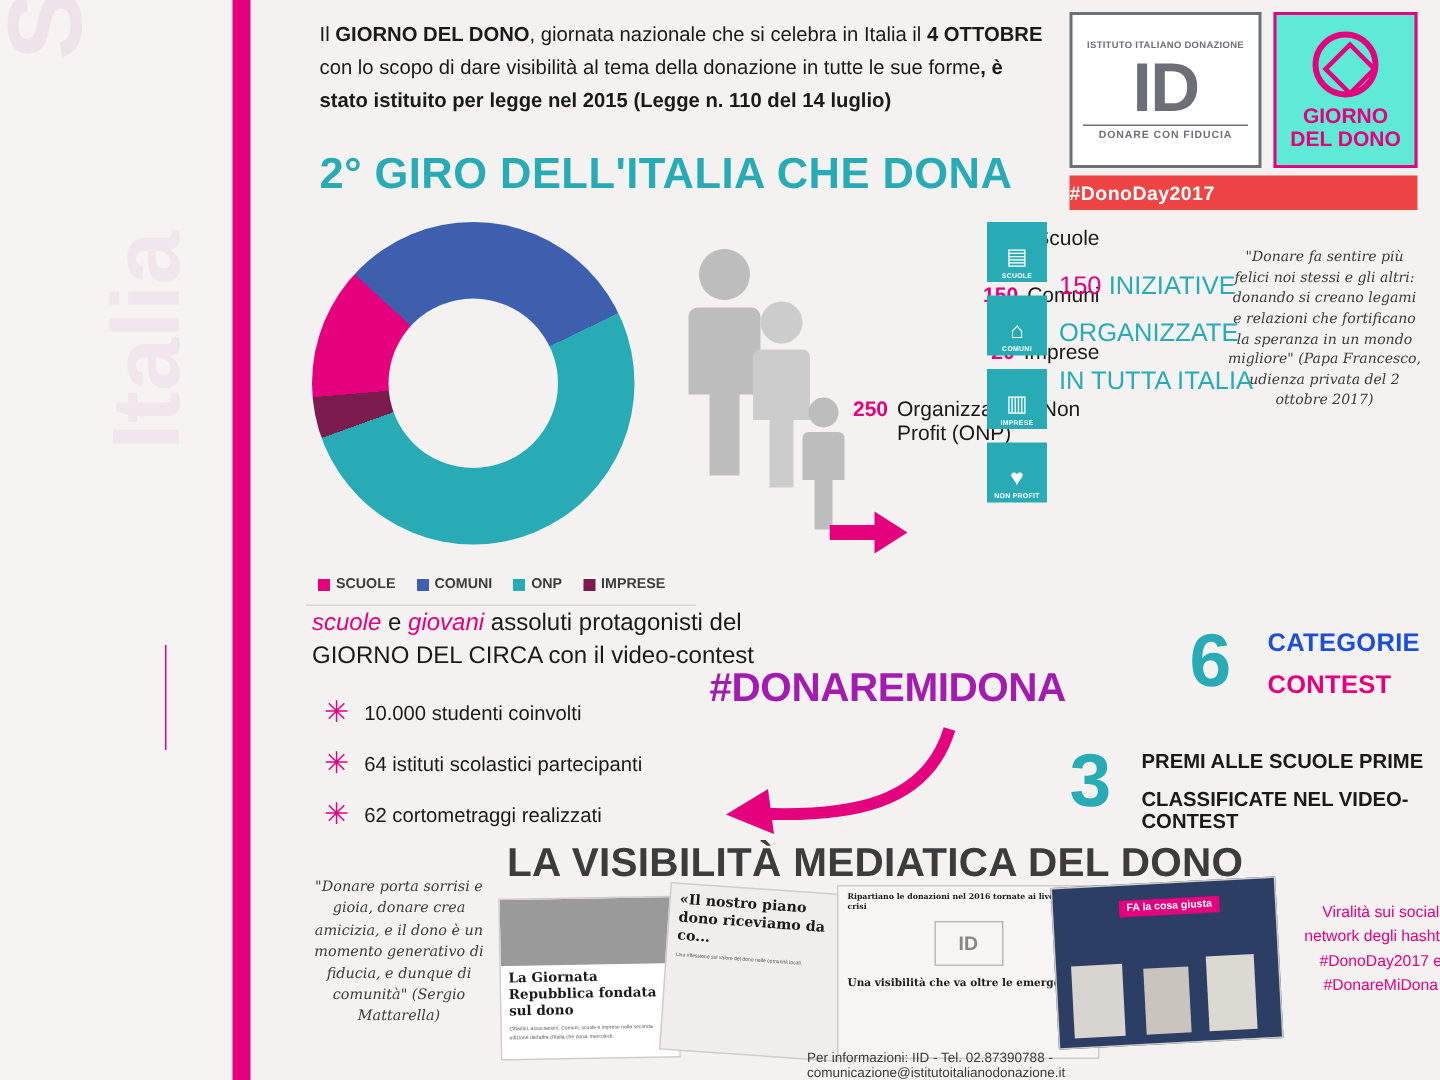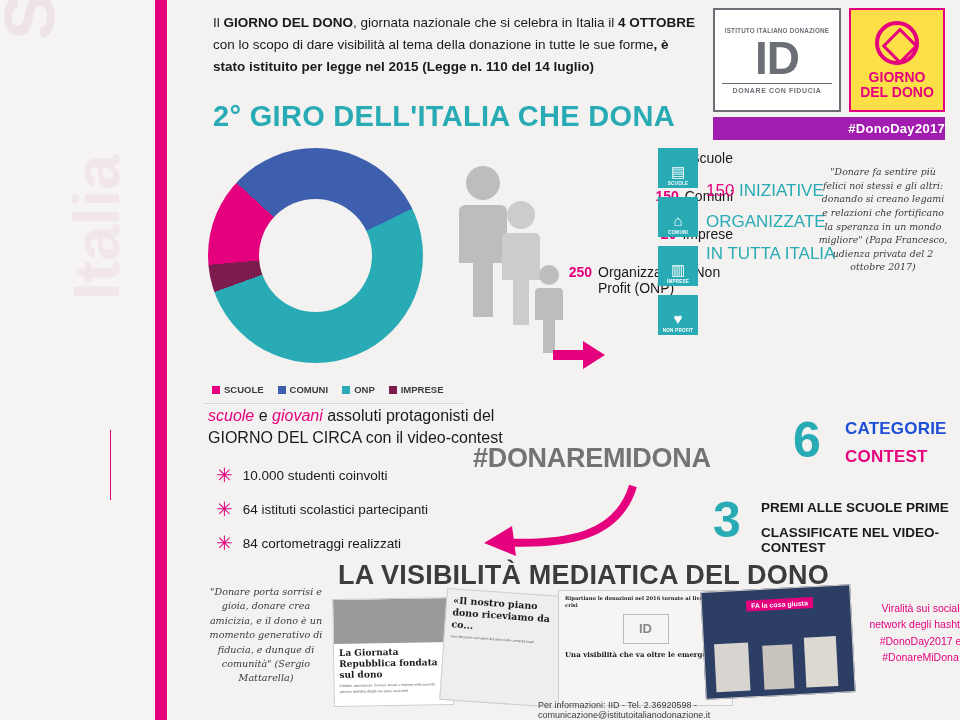--- a/index.html
+++ b/index.html
@@ -29,26 +29,26 @@
   .headline { position: absolute; left: 45px; top: 100px; font-size: 29px; font-weight: bold; color: #29abb5; letter-spacing: .3px; }
 
   
   .logo-box { position: absolute; left: 545px; top: 8px; width: 232px; }
   .logo-row { display: flex; gap: 8px; align-items: stretch; }
   .iid-logo { width: 128px; height: 104px; border: 2px solid #6c6f76; background:#fff; display:flex; flex-direction:column; align-items:center; justify-content:center; padding: 3px;}
   .iid-top { font-size: 6.3px; color:#6c6f76; letter-spacing:.2px; font-weight:bold;}
   .iid-mid { font-size: 46px; font-weight: bold; color:#6c6f76; line-height: 1; letter-spacing: -1px; margin: 1px 0 2px;}
   .iid-rule { width: 94%; height:1px; background:#6c6f76; margin-bottom: 3px;}
   .iid-bot { font-size: 7px; color:#6c6f76; letter-spacing:.6px; font-weight:bold;}
-  .gdd-logo { width: 96px; height:104px; border:2px solid #e5007e; background:#fde047; display:flex; flex-direction:column; align-items:center; justify-content:center;}
+  .gdd-logo { width: 96px; height:104px; border:2px solid #e5007e; background:#5eead4; display:flex; flex-direction:column; align-items:center; justify-content:center;}
   .gdd-mark { width: 44px; height:44px; border:4px solid #e5007e; border-radius:50%; position:relative; margin-bottom:5px;}
   .gdd-mark:before { content:""; position:absolute; left:8px; top:8px; width:20px; height:20px; border:3px solid #e5007e; transform: rotate(45deg); }
   .gdd-t1 { font-size: 14px; font-weight:bold; color:#e5007e; line-height: 1.05;}
   .gdd-t2 { font-size: 14px; font-weight:bold; color:#e5007e; line-height: 1.05;}
-  .hashtag-bar { margin-top: 5px; background:#a21caf; color:#fff; text-align:right; font-weight:bold; font-size:13px; padding: 4px 0; letter-spacing:.3px;}
+  .hashtag-bar { margin-top: 5px; background:#ef4444; color:#fff; text-align:left; font-weight:bold; font-size:13px; padding: 4px 0; letter-spacing:.3px;}
 
   
   .donut-wrap { position:absolute; left: 40px; top: 148px; width: 250px; height: 235px; }
   .donut { width: 215px; height: 215px; border-radius: 50%; }
   .donut-hole { position:absolute; left: 51px; top: 51px; width: 113px; height: 113px; background:#f3f2f0; border-radius:50%;}
   .legend { position:absolute; left: 44px; top: 384px; display:flex; gap: 14px; align-items:center; font-size: 9.5px; font-weight: bold; color:#3c3c3c;}
   .legend .it { display:flex; align-items:center; gap:4px;}
   .sw { width:8px; height:8px; display:inline-block;}
   .legend-rule { position:absolute; left: 36px; top: 403px; width: 260px; height:1px; background:#d8d6d4;}
 
@@ -78,21 +78,21 @@
   .circa-l1 .n { color:#e5007e;}
   .circa-l2 { font-size: 16px; font-weight:bold; color:#1a1a1a; letter-spacing:.2px;}
 
   
   .scuole-line { position:absolute; left: 40px; top: 405px; width: 370px; font-size: 16px; color:#1a1a1a; line-height:1.35;}
   .scuole-line .pk { color:#e5007e; font-style: italic;}
   .bullets { position:absolute; left: 48px; top: 458px; width: 330px;}
   .bullet { display:flex; align-items:center; gap:10px; height:34px; font-size: 13.5px; color:#1a1a1a;}
   .aster { color:#e5007e; font-size: 20px; line-height:1;}
 
-  .hashtag-big { position:absolute; left: 305px; top: 443px; font-size: 27px; font-weight:bold; color:#737373; letter-spacing:-.3px;}
+  .hashtag-big { position:absolute; left: 305px; top: 443px; font-size: 27px; font-weight:bold; color:#a21caf; letter-spacing:-.3px;}
   .arrow-curve { position:absolute; left: 300px; top: 480px; }
 
   .cat-block { position:absolute; left: 625px; top: 415px; width: 170px;}
   .cat-num { position:absolute; left: 0; top: 0; font-size: 50px; font-weight:bold; color:#29abb5; line-height:1;}
   .cat-t1 { position:absolute; left: 52px; top: 4px; font-size: 17px; font-weight:bold; color:#1d4ed8; letter-spacing:.2px;}
   .cat-t2 { position:absolute; left: 52px; top: 32px; font-size: 17px; font-weight:bold; color:#e5007e; letter-spacing:.2px;}
 
   .premi-block { position:absolute; left: 545px; top: 495px; width: 250px;}
   .premi-num { position:absolute; left: 0; top: 0; font-size: 50px; font-weight:bold; color:#29abb5; line-height:1;}
   .premi-t1 { position:absolute; left: 48px; top: 5px; font-size: 13.5px; font-weight:bold; color:#1a1a1a;}
@@ -255,21 +255,21 @@
       <div class="bullet">
           <span class="aster">✳</span>
           <span>10.000 studenti coinvolti</span>
         </div>
       <div class="bullet">
           <span class="aster">✳</span>
           <span>64 istituti scolastici partecipanti</span>
         </div>
       <div class="bullet">
           <span class="aster">✳</span>
-          <span>84 cortometraggi realizzati</span>
+          <span>62 cortometraggi realizzati</span>
         </div>
     </div>
 
     <div class="hashtag-big">#DONAREMIDONA</div>
     <div class="arrow-curve">
       <svg width="170" height="80" viewBox="0 0 170 80" xmlns="http://www.w3.org/2000/svg">
         <path d="M165 6 C150 56 100 66 30 62" stroke="#e5007e" stroke-width="8" fill="none"></path>
         <path d="M44 46 L16 63 L48 76 Z" fill="#e5007e"></path>
       </svg>
     </div>
@@ -305,16 +305,16 @@
       </div>
       <div class="clip" style="left:370px; top:0px; width:150px; height:108px; transform: rotate(-3deg); background:#2c3e63;">
         <div style="position:absolute;left:44px;top:10px;background:#e5007e;color:#fff;font-size:7px;font-weight:bold;padding:2px 5px;">FA la cosa giusta</div>
         <div style="position:absolute;left:10px;bottom:6px;width:34px;height:48px;background:#d8d4cf;"></div>
         <div style="position:absolute;left:58px;bottom:6px;width:30px;height:44px;background:#c9c4bd;"></div>
         <div style="position:absolute;left:100px;bottom:6px;width:32px;height:50px;background:#dcd8d2;"></div>
       </div>
     </div>
 
     <div class="viral">Viralità sui social network degli hashtag #DonoDay2017 e #DonareMiDona</div>
-    <div class="footer">Per informazioni: IID - Tel. 2.36920598 - comunicazione@istitutoitalianodonazione.it</div>
+    <div class="footer">Per informazioni: IID - Tel. 02.87390788 - comunicazione@istitutoitalianodonazione.it</div>
 
   </div>
 </div>
 
 </body></html>

